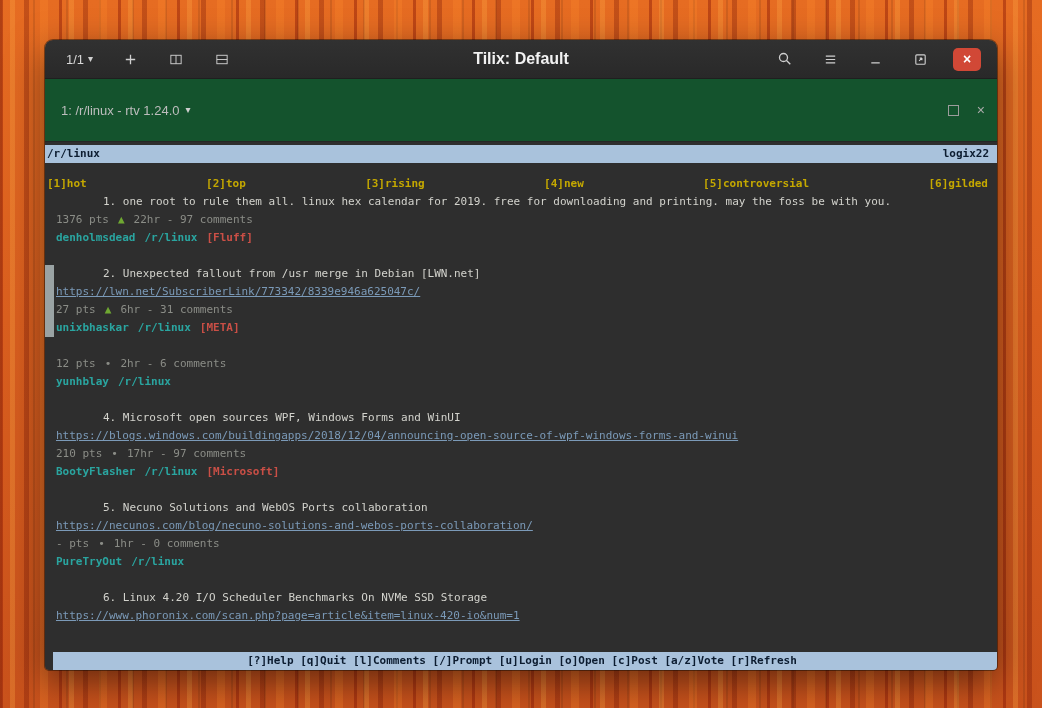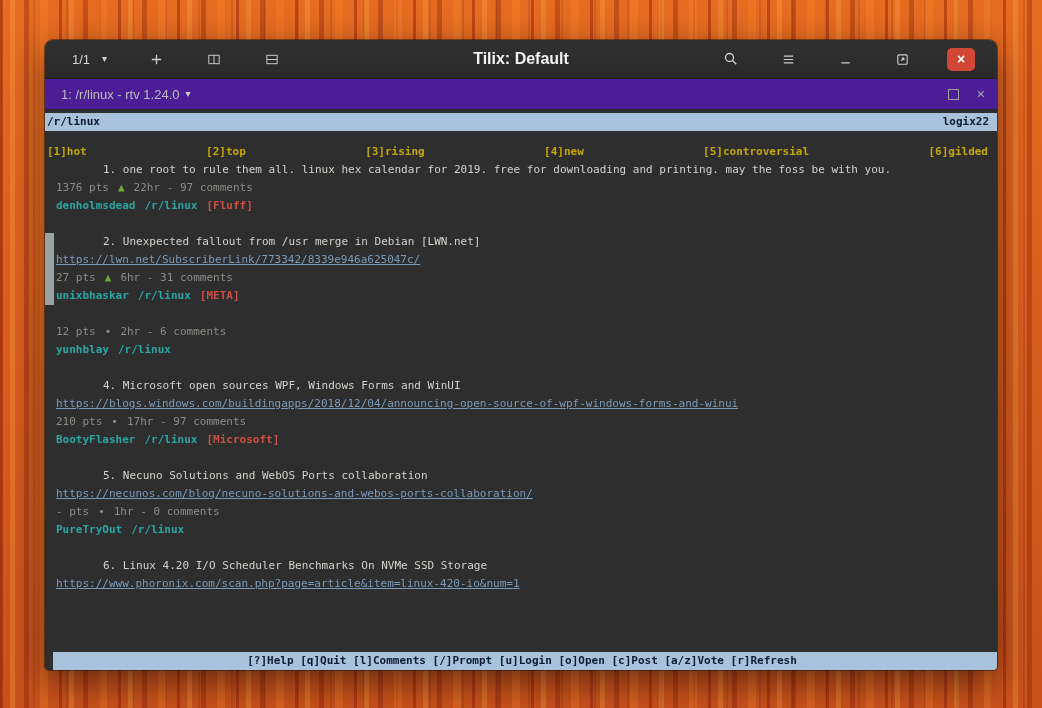--- a/index.html
+++ b/index.html
@@ -28,38 +28,38 @@
   }
   
   .titlebar{
     height:38px;flex:0 0 38px;background:linear-gradient(#313131,#292929);
     display:flex;align-items:center;padding:0 10px;position:relative;
     border-bottom:1px solid #1f1f1f;
   }
   .tb-group{display:flex;align-items:center;gap:8px;}
   .tb-group.right{margin-left:auto;}
   .tb-btn{
-    background:none;border:none;padding:3px 5px;margin:12px;color:#d6d6d6;
-    display:flex;align-items:center;gap:12px;border-radius:4px;cursor:default;
+    background:none;border:none;padding:3px 5px;margin:6px;color:#d6d6d6;
+    display:flex;align-items:center;gap:4px;border-radius:4px;cursor:default;
     font:13px "Liberation Sans",sans-serif;
   }
   .caret{font-size:10px;color:#cfcfcf;line-height:1;}
   .tb-title{
     position:absolute;left:50%;top:50%;transform:translate(-50%,-50%);
     color:#f2f2f2;font-weight:bold;font-size:16px;white-space:nowrap;
   }
   .tb-btn.close{
     background:#d14836;border-radius:5px;width:28px;height:23px;
     justify-content:center;color:#fff;font-weight:bold;font-size:14px;padding:0;
   }
   .tb-btn svg{display:block;}
   
   .tabbar{
-    height:30px;flex:0 0 30px;background:#4c1d95;border-bottom:1px solid #262626;
-    display:flex;align-items:center;padding:0 10px;color:#bdbdbd;
+    height:30px;flex:0 0 30px;background:#14532d;border-bottom:1px solid #262626;
+    display:flex;align-items:center;padding:16px 10px;color:#bdbdbd;
     font-size:13px;
   }
   .tab{display:flex;align-items:center;gap:6px;padding:2px 6px;}
   .tab-controls{margin-left:auto;display:flex;align-items:center;gap:14px;}
   .tab-ctl{background:none;border:none;padding:2px;color:#a8a8a8;display:flex;align-items:center;cursor:default;}
   .sq{width:9px;height:9px;border:1px solid #9c9c9c;display:inline-block;}
   .tab-ctl .x{font-size:14px;line-height:1;color:#ababab;}
   
   .term{
     flex:1;background:#2e2e2e;position:relative;overflow:hidden;

